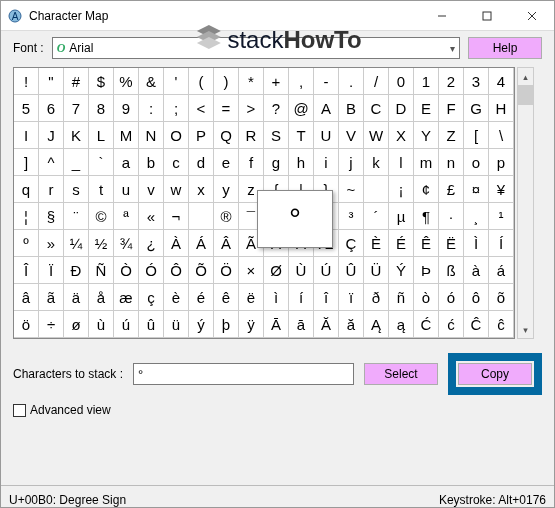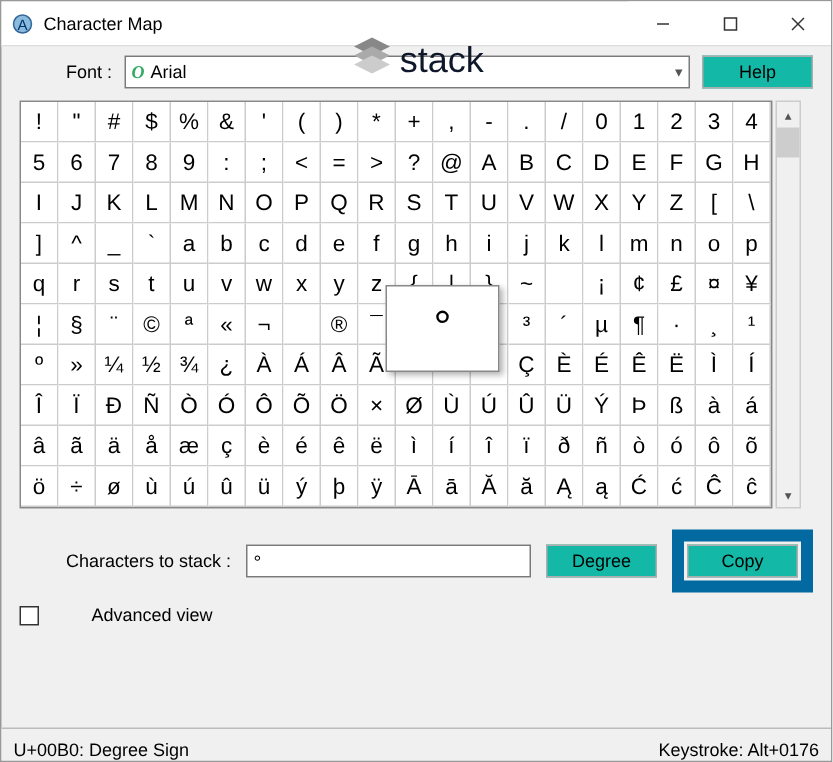--- a/index.html
+++ b/index.html
@@ -9,25 +9,25 @@
 .titlebar-icon { width: 16px; height: 16px; margin: 0 6px; display: inline-flex; align-items: center; justify-content: center; }
 .title-text { flex: 0 0 auto; font-size: 12px; }
 .title-spacer { flex: 1; }
 .win-btn { width: 45px; height: 29px; display: flex; align-items: center; justify-content: center; background: #fff; cursor: pointer; font-family: sans-serif; color:#333; }
 .watermark { position: absolute; top: 22px; left: 50%; transform: translateX(-50%); display: flex; align-items: center; font-size: 24px; color: #555; z-index: 5; pointer-events:none;}
 .watermark .stack { margin-right: 4px; }
 .watermark .thin { font-weight: 300; color: #0f172a; }
 .watermark .bold { font-weight: 700; color: #333; }
 .content { padding: 6px 12px 0 12px; flex: 1; display: flex; flex-direction: column; }
 .row { display: flex; align-items: center; gap: 8px; margin-bottom: 8px; }
-.label { font-size: 12px; margin-left: 31px; }
+.label { font-size: 12px; }
 .font-select { flex: 1; height: 22px; border: 1px solid #7a7a7a; background: #fff; display: flex; align-items: center; padding: 0 4px; position: relative; font-style: italic; }
 .font-select .o { font-style: italic; font-weight:bold; color:#3a6; margin-right:4px; font-family: serif;}
 .font-select .chev { position: absolute; right: 4px; font-style: normal; color:#555; font-size:10px;}
-.btn { height: 22px; min-width: 74px; border: 1px solid #adadad; background: #14b8a6; font-size: 12px; cursor: pointer; padding:0 8px;}
+.btn { height: 22px; min-width: 74px; border: 1px solid #adadad; background: #f0abfc; font-size: 12px; cursor: pointer; padding:0 8px;}
 .grid-wrap { display: flex; gap: 2px; }
 .grid { border: 1px solid #888; background: #fff; display: grid; grid-template-columns: repeat(20, 1fr); grid-auto-rows: 27px; width: 502px; position: relative; }
 .cell { border-right: 1px solid #ccc; border-bottom: 1px solid #ccc; display: flex; align-items: center; justify-content: center; font-size: 15px; font-family: Arial, sans-serif; cursor: pointer; background: #fff; }
 .scrollbar { width: 17px; background: #f0f0f0; border:1px solid #ccc; display: flex; flex-direction: column; align-items: center; }
 .sb-arrow { width: 100%; height: 17px; display:flex; align-items:center; justify-content:center; font-size:9px; color:#555; cursor:pointer;}
 .sb-thumb { width: 15px; height: 20px; background: #cdcdcd; margin-top: 0px; cursor:pointer;}
 .magnify { position: absolute; border: 1px solid #888; background: #fff; width: 76px; height: 58px; display: flex; align-items: center; justify-content: center; font-size: 30px; font-family: Arial; box-shadow: 2px 2px 4px rgba(0,0,0,0.3); z-index: 10; }
 .copy-row { display: flex; align-items: center; gap: 10px; margin-top: 14px; }
 .copy-input { flex: 1; height: 22px; border: 1px solid #7a7a7a; background: #fff; padding: 0 4px; font-size: 13px; font-family: Arial; }
 .copy-highlight { border: 8px solid #0369a1; padding:2px; }
@@ -68,20 +68,21 @@
 
   <div class="watermark">
     <span class="stack">
       <svg width="30" height="30" viewBox="0 0 30 30">
           <polygon points="15,3 27,9 15,15 3,9" fill="#888"></polygon>
           <polygon points="15,9 27,15 15,21 3,15" fill="#aaa"></polygon>
           <polygon points="15,15 27,21 15,27 3,21" fill="#ccc"></polygon>
         </svg>
     </span>
     <span class="thin">stack</span>
+      <span class="bold">HowTo</span>
   </div>
 
   <div class="content">
     <div class="row">
       <span class="label">Font :</span>
       <div class="font-select">
         <span class="o">O</span>
         <span style="font-style:normal;">Arial</span>
         <span class="chev">▾</span>
       </div>
@@ -297,21 +298,21 @@
         <div class="sb-arrow">▴</div>
         <div class="sb-thumb"></div>
         <div style="flex:1"></div>
         <div class="sb-arrow">▾</div>
       </div>
     </div>
 
     <div class="copy-row">
       <span class="label">Characters to stack :</span>
       <input class="copy-input" value="°" style="">
-      <button class="btn">Degree</button>
+      <button class="btn">Select</button>
       <span class="copy-highlight">
         <button class="btn" style="min-width:74px;">Copy</button>
       </span>
     </div>
 
     <div class="adv-row">
       <div class="checkbox"></div>
       <span class="label">Advanced view</span>
     </div>
   </div>

